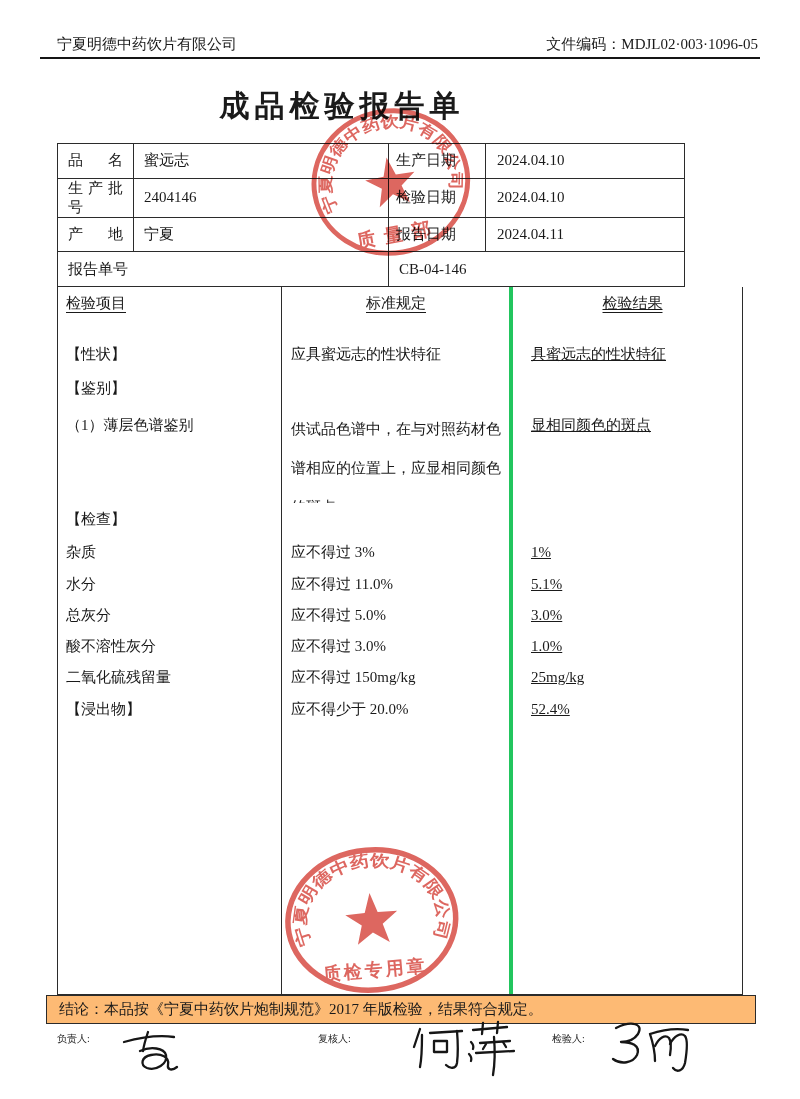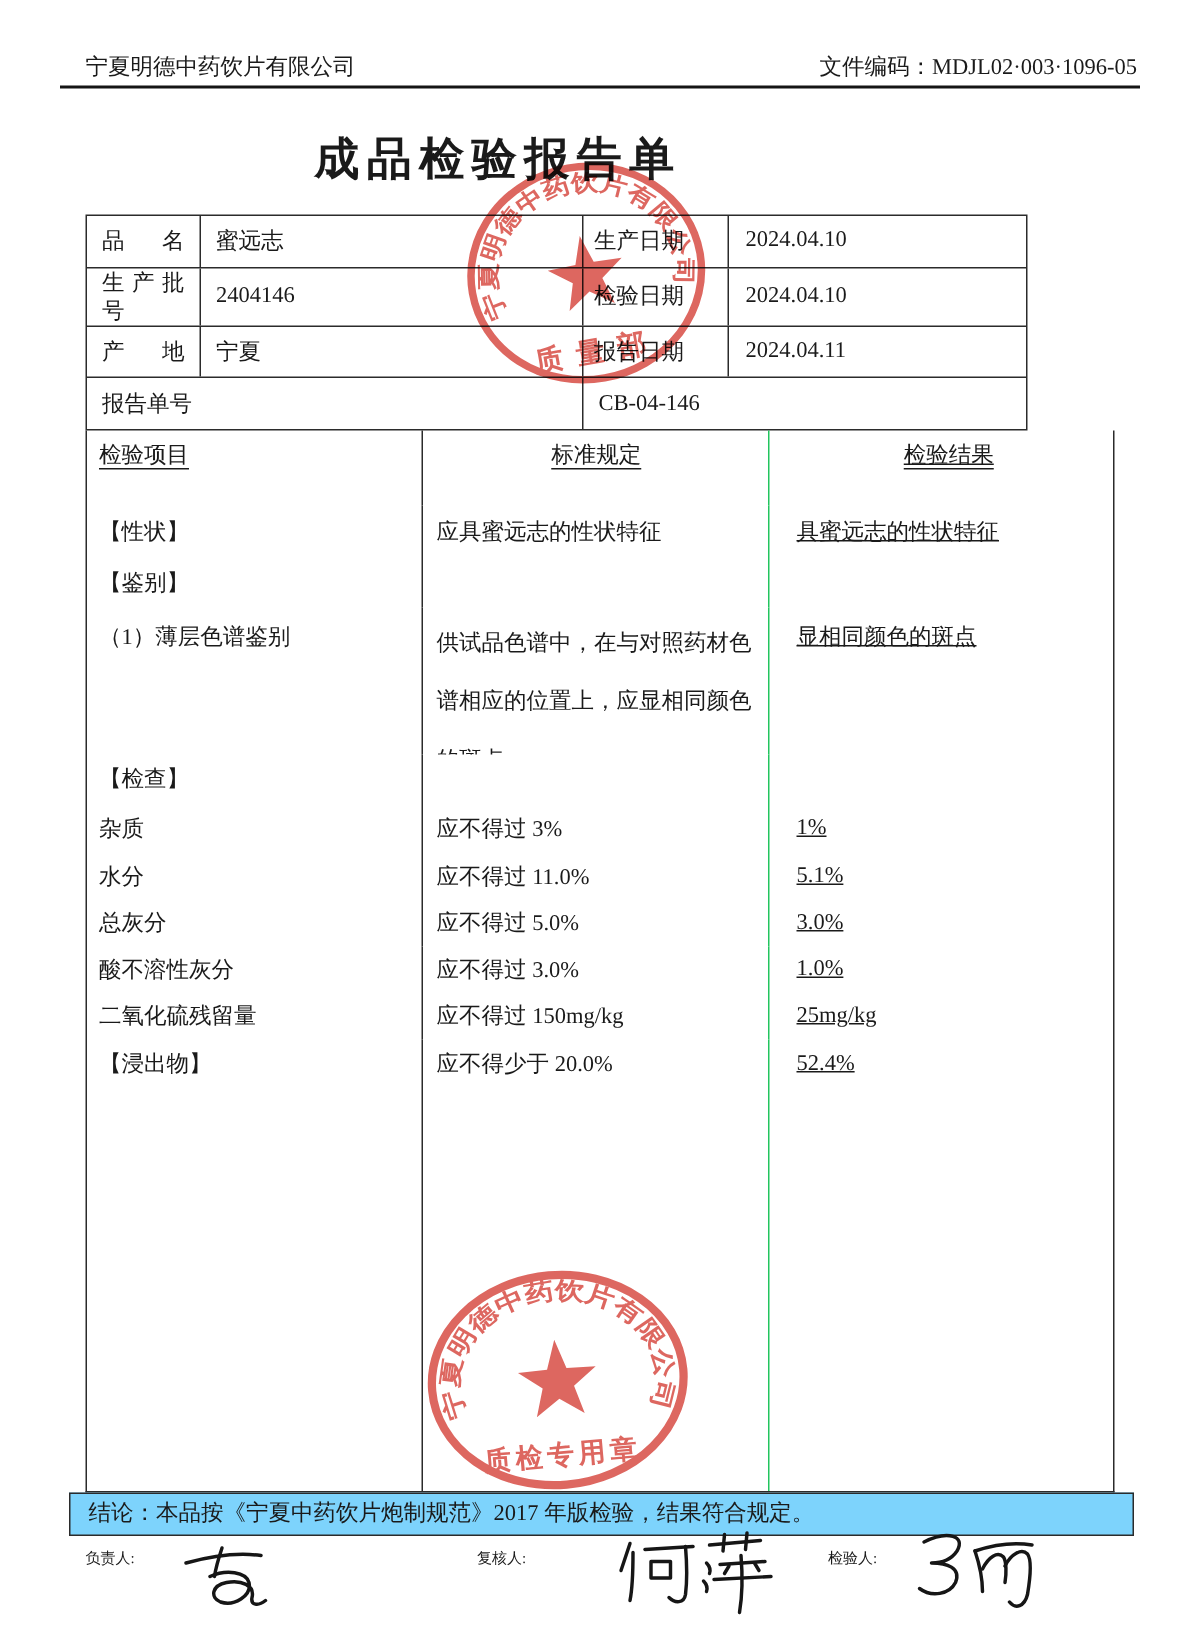--- a/index.html
+++ b/index.html
@@ -3,21 +3,21 @@
 <meta charset="utf-8">
 <style>
   html,body{margin:0;padding:0;background:#fff;}
   .page{position:relative;width:800px;height:1099px;background:#fff;overflow:hidden;
         font-family:"Liberation Serif","DejaVu Serif",serif;color:#1a1a1a;border-radius:17px;}
   
   .company{position:absolute;left:57px;top:35px;font-size:15px;}
   .doccode{position:absolute;right:42px;top:35px;font-size:15px;}
   .header-rule{position:absolute;left:40px;top:57px;width:720px;height:2px;background:#151515;}
   
-  .title{position:absolute;left:6px;width:652px;top:86px;text-align:center;
+  .title{position:absolute;left:16px;width:652px;top:86px;text-align:center;
          font-size:30px;font-weight:bold;letter-spacing:5px;}
   
   .info{position:absolute;left:57px;top:143px;width:628px;height:144px;box-sizing:border-box;
         border:1px solid #2b2b2b;display:flex;flex-direction:column;}
   .info-row{display:flex;flex:1;border-bottom:1px solid #2b2b2b;box-sizing:border-box;}
   .info-row:last-child{border-bottom:none;}
   .ic{box-sizing:border-box;border-right:1px solid #2b2b2b;display:flex;align-items:center;
       padding:0 10px;font-size:15px;overflow:hidden;}
   .ic.l1{width:76px;}
   .ic.v1{width:255px;}
@@ -27,31 +27,31 @@
   .ic.rv{flex:1;border-right:none;padding:0 10px;}
   .jl{width:100%;text-align:justify;text-align-last:justify;}
   
   .items{position:absolute;left:57px;top:287px;width:686px;height:708px;box-sizing:border-box;
          border:1px solid #2b2b2b;border-top:none;display:grid;
          grid-template-columns:224px 231px 1fr;
          grid-template-rows:50px 35px 33px 98px 33px 32px 32px 31px 31px 31px 33px 1fr;}
   .tc{box-sizing:border-box;font-size:15px;display:flex;align-items:center;
       padding:0 8px;overflow:hidden;}
   .tc.c1{border-right:1px solid #2b2b2b;}
-  .tc.c2{border-right:1px solid #22c55e;padding-left:9px;}
+  .tc.c2{border-right:4px solid #22c55e;padding-left:9px;}
   .tc.c3{padding-left:18px;text-decoration:underline;}
   .tc.th{align-items:flex-start;padding-top:7px;}
   .tc.th.c2,.tc.th.c3{justify-content:center;}
   .tc.th span{text-decoration:underline;text-underline-offset:4px;}
   .tc.tall{align-items:flex-start;padding-top:5px;display:block;}
   .tc.tall.c2{line-height:39px;padding-right:4px;}
   .tc.tall.c1,.tc.tall.c3{line-height:30px;}
   
   .conclusion{position:absolute;left:46px;top:995px;width:710px;height:29px;box-sizing:border-box;
-              border:1px solid #2b2b2b;font-size:15px;line-height:27px;padding-left:12px;background:#7dd3fc;}
+              border:1px solid #2b2b2b;font-size:15px;line-height:27px;padding-left:12px;background:#fdba74;}
   
   .siglabel{position:absolute;top:1032px;font-size:10px;}
   .siglabel.s1{left:57px;}
   .siglabel.s2{left:318px;}
   .siglabel.s3{left:552px;}
   .sigsvg{position:absolute;}
   .sigsvg path{stroke:#161616;stroke-width:2.3;fill:none;stroke-linecap:round;stroke-linejoin:round;}
   
   .stamp{position:absolute;z-index:5;opacity:.82;mix-blend-mode:multiply;pointer-events:none;}
   .stamp text{font-family:"Liberation Sans","DejaVu Sans",sans-serif;font-weight:bold;}

